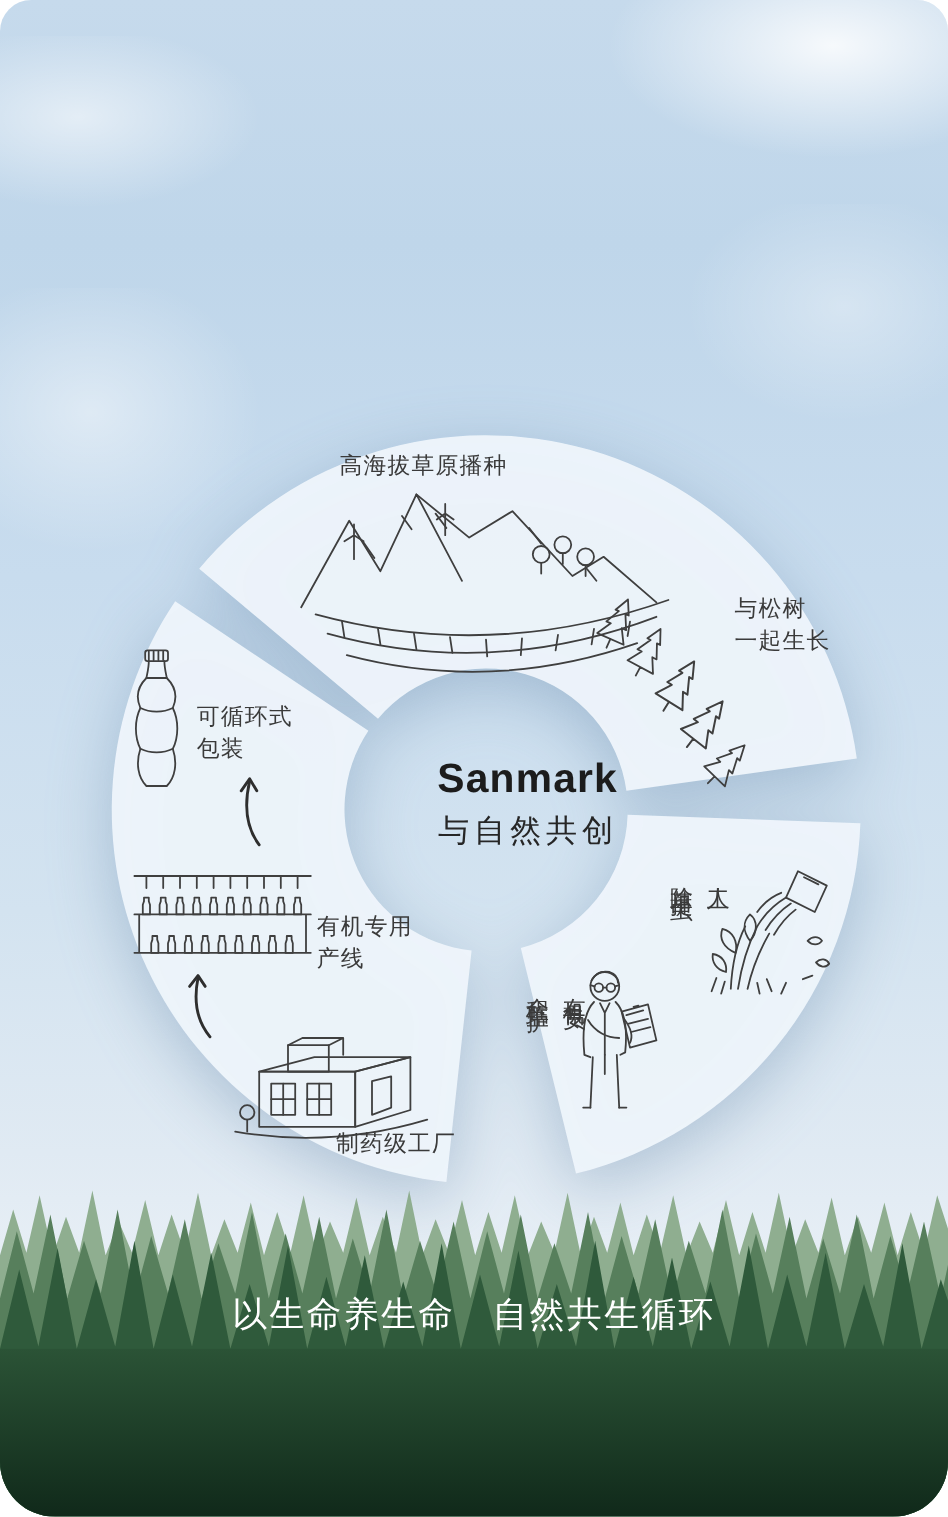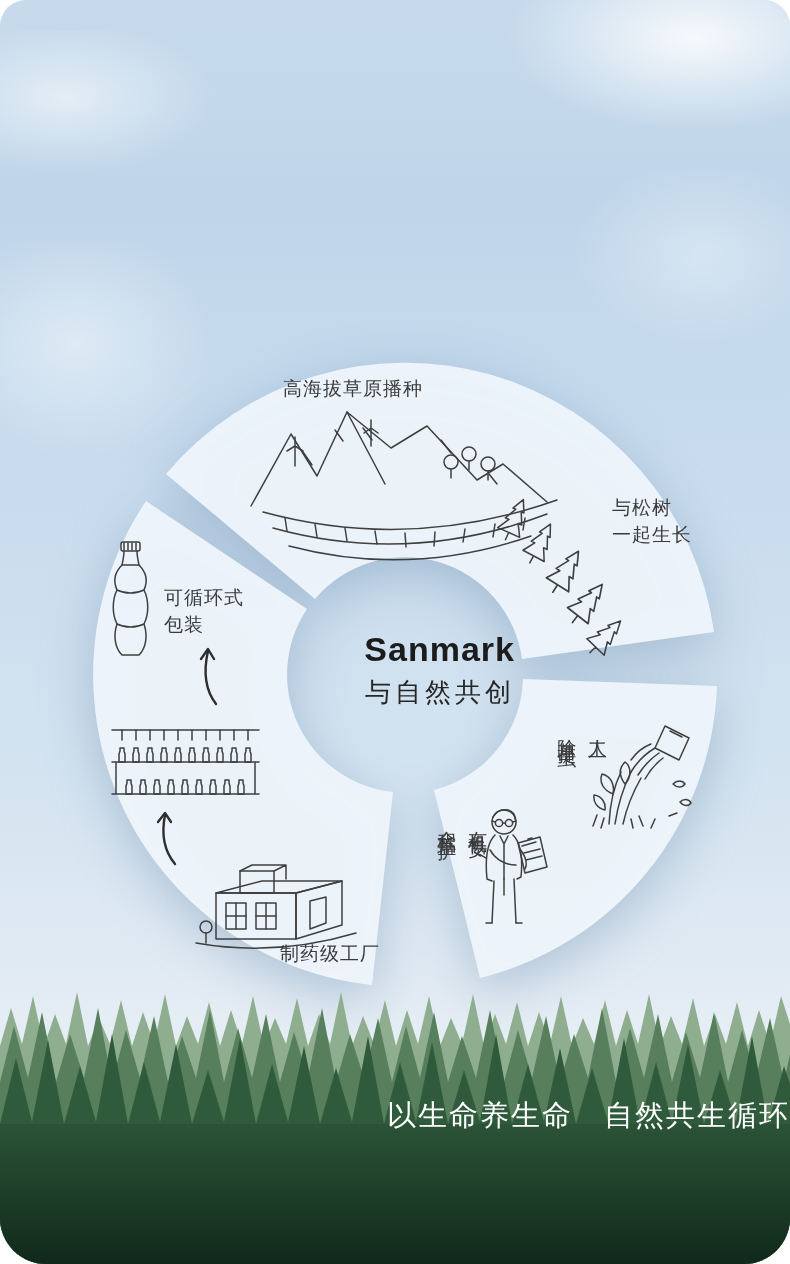--- a/index.html
+++ b/index.html
@@ -29,22 +29,22 @@
     font-size:19px;color:#3a3a3a;letter-spacing:3px;font-weight:500;line-height:1.25;}
   .v-label > div{margin-block-end:7px;}
 
   .art{position:absolute;}
   .art path,.art circle,.art rect,.art use,.art line{fill:none;stroke:#3f3f3f;stroke-width:1.5;
     stroke-linecap:round;stroke-linejoin:round;}
   .arrow path{fill:none;stroke:#2e2e2e;stroke-width:2.4;stroke-linecap:round;stroke-linejoin:round;}
 
   .forest{position:absolute;left:0;top:974px;}
 
-  .slogan{position:absolute;left:0;top:1076px;width:790px;text-align:right;
-    color:#ffffff;font-size:29px;letter-spacing:2px;font-weight:500;margin-top:20px;}
+  .slogan{position:absolute;left:0;top:1076px;width:790px;text-align:center;
+    color:#ffffff;font-size:29px;letter-spacing:2px;font-weight:500;}
 </style>
 </head>
 <body>
 
 <div class="poster">
 
   <div class="cloud cloud-a"></div>
   <div class="cloud cloud-b"></div>
   <div class="cloud cloud-c"></div>
   <div class="cloud cloud-d"></div>
@@ -179,20 +179,24 @@
   <div class="label" style="left:612px;top:495px">
     <div>与松树</div>
     <div>一起生长</div>
   </div>
 
   <div class="label" style="left:164px;top:585px">
     <div>可循环式</div>
     <div>包装</div>
   </div>
 
+  <div class="label" style="left:264px;top:760px">
+    <div>有机专用</div>
+    <div>产线</div>
+  </div>
 
   <div class="label" style="left:280px;top:941px">制药级工厂</div>
 
   <div class="v-label" style="left:548px;top:724px">
     <div>人工</div>
     <div>除草捉虫</div>
   </div>
 
   <div class="v-label" style="left:428px;top:816px">
     <div>有机专员</div>

